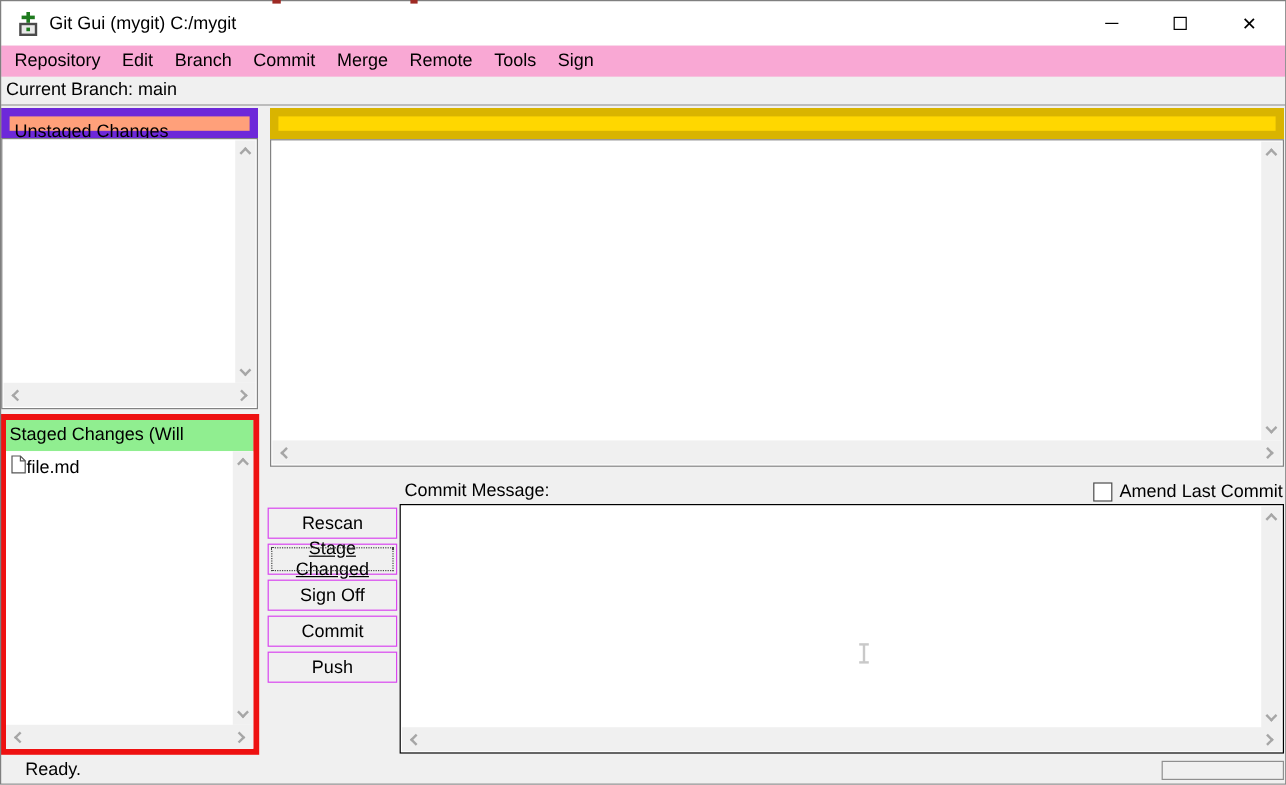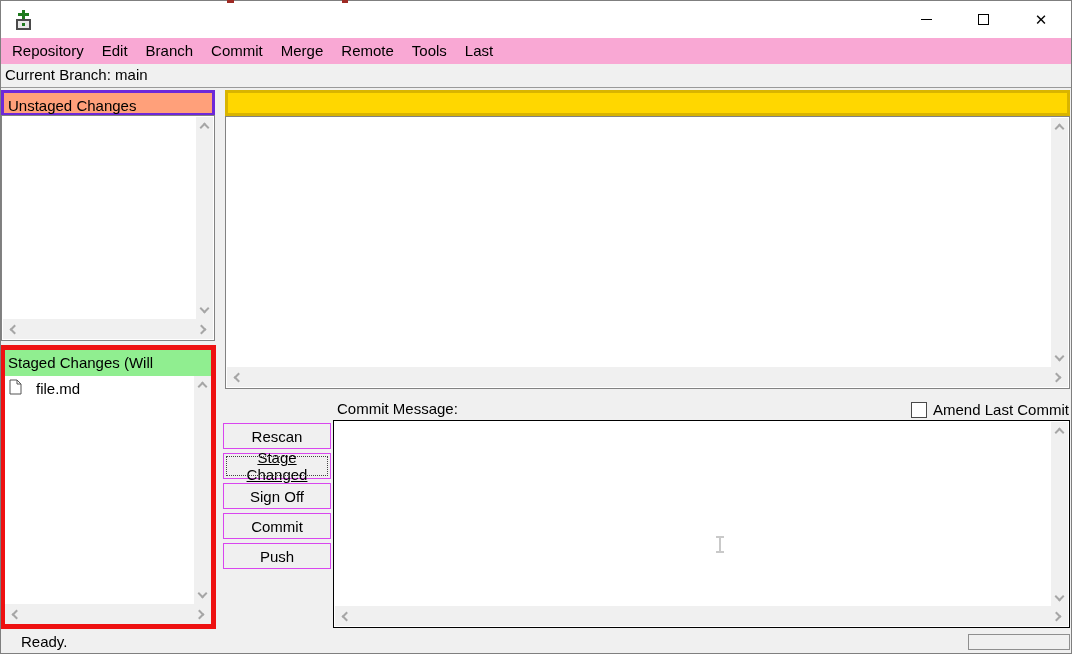--- a/index.html
+++ b/index.html
@@ -27,21 +27,21 @@
 
   
   .menubar { position:absolute; left:1px; top:38px; right:1px; height:26px; background:#f9a8d4; display:flex; align-items:center; padding-left:2px; }
   .menu-item { padding:0 9px; line-height:26px; }
 
   
   .branch-bar { position:absolute; left:1px; top:64px; right:1px; height:24px; background:#f0f0f0; border-bottom:1px solid #9a9a9a; }
   .branch-bar span { display:block; padding-left:4px; line-height:22px; }
 
   
-  .pane-header { position:absolute; height:26px; line-height:25px; padding-left:4px; border:3px solid #6d28d9; }
+  .pane-header { position:absolute; height:26px; line-height:25px; padding-left:4px; border:7px solid #6d28d9; }
   .unstaged-header { left:1px; top:90px; width:214px; background:#ffa07a; }
   .diff-header { left:225px; top:90px; width:845px; background:#ffd700; border-color:#d9b400; }
 
   
   .listpanel { position:absolute; background:#fff; border:1px solid #828282; }
   .vscroll { position:absolute; top:1px; right:1px; width:17px; bottom:21px; background:#f0f0f0;
              display:flex; flex-direction:column; justify-content:space-between; align-items:center; padding:7px 0; }
   .hscroll { position:absolute; left:1px; right:1px; bottom:1px; height:20px; background:#f0f0f0;
              display:flex; justify-content:space-between; align-items:center; padding:0 8px; }
   .chev { display:inline-block; width:7px; height:7px; border-style:solid; border-color:#a6a6a6; border-width:2px 2px 0 0; }
@@ -51,21 +51,21 @@
   .chev.right { transform:rotate(45deg); }
 
   .unstaged-list { left:1px; top:115px; width:214px; height:226px; }
 
   
   .staged-wrap { position:absolute; left:0; top:345px; width:216px; height:284px; border:5px solid #ee1111; background:#fff; }
   .staged-header { position:relative; width:100%; height:26px; line-height:25px; padding-left:3px; background:#90ee90; }
   .staged-list { position:absolute; left:0; top:26px; right:0; bottom:0; background:#fff; }
   .staged-list .vscroll { top:0; right:0; bottom:20px; }
   .staged-list .hscroll { left:0; right:0; bottom:0; }
-  .file-row { display:flex; align-items:center; gap:14px; padding:3px 0 0 4px; width:185px; }
+  .file-row { display:flex; align-items:center; gap:0; padding:3px 0 0 4px; width:185px; }
 
   
   .gbtn { position:absolute; left:223px; width:108px; height:26px; background:#f0f0f0; border:1px solid #d946ef;
           display:flex; align-items:center; justify-content:center; font-family:inherit; font-size:15px; }
   .gbtn.focused { outline:1px dotted #444; outline-offset:-4px; }
 
   
   .diff-body { left:225px; top:116px; width:845px; height:273px; }
 
   
@@ -96,40 +96,41 @@
 <div class="titlebar">
   <span class="app-icon">
     <svg width="19" height="21" viewBox="0 0 19 21">
       <rect x="8" y="0" width="3" height="9" fill="#1e7a1e"></rect>
       <rect x="4" y="3" width="11" height="3" fill="#1e7a1e"></rect>
       <rect x="2" y="9" width="15" height="11" fill="#4a4a4a"></rect>
       <rect x="4" y="11" width="11" height="7" fill="#e8e8e8"></rect>
       <rect x="8" y="13" width="3" height="3" fill="#1e7a1e"></rect>
     </svg>
   </span>
+  <span class="window-title">Git Gui (mygit) C:/mygit</span>
   <div class="wbtn min">
       <span class="glyph-min"></span>
     </div>
   <div class="wbtn max">
       <span class="glyph-max"></span>
     </div>
   <div class="wbtn close">
       <span>✕</span>
     </div>
 </div>
 
 <div class="menubar">
   <span class="menu-item">Repository</span>
   <span class="menu-item">Edit</span>
   <span class="menu-item">Branch</span>
   <span class="menu-item">Commit</span>
   <span class="menu-item">Merge</span>
   <span class="menu-item">Remote</span>
   <span class="menu-item">Tools</span>
-  <span class="menu-item">Last</span>
+  <span class="menu-item">Sign</span>
 </div>
 
 <div class="branch-bar">
   <span>Current Branch: main</span>
 </div>
 
 <div class="pane-header unstaged-header">Unstaged Changes</div>
 <div class="listpanel unstaged-list">
   <div class="vscroll">
     <span class="chev up"></span>

